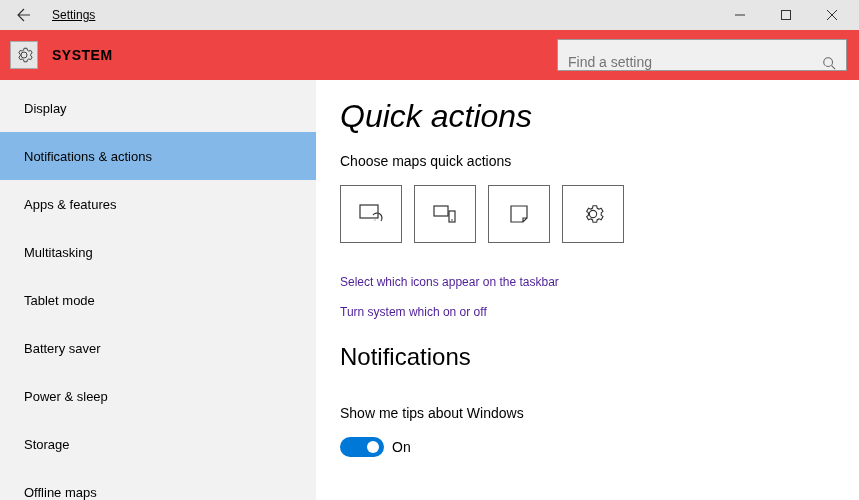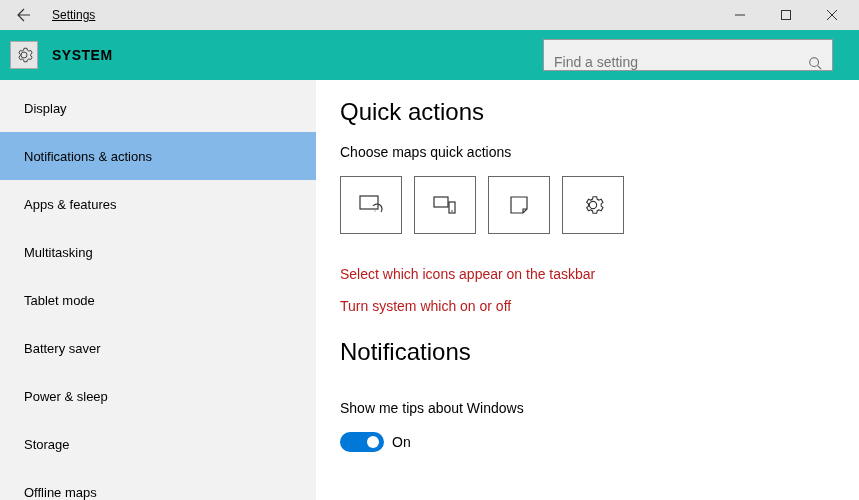--- a/index.html
+++ b/index.html
@@ -4,39 +4,39 @@
   <style>
     * { box-sizing: border-box; margin: 0; padding: 0; font-family: 'Segoe UI', Tahoma, sans-serif; }
     body { width: 859px; height: 500px; background: #fff; overflow: hidden; }
     
     .titlebar { height: 30px; background: #e6e6e6; display: flex; align-items: center; padding: 0 4px; }
     .back-btn { width: 40px; height: 30px; display: flex; align-items: center; justify-content: center; cursor: pointer; }
     .title-text { font-size: 12px; margin-left: 8px; flex: 1; text-decoration: underline; }
     .win-controls { display: flex; }
     .win-btn { width: 46px; height: 30px; display: flex; align-items: center; justify-content: center; cursor: pointer; }
     
-    .header { height: 50px; background: #14b8a6; display: flex; align-items: center; padding: 0 22px 0 8px; }
+    .header { height: 50px; background: #ef4444; display: flex; align-items: center; padding: 0 8px 0 8px; }
     .gear-box { width: 28px; height: 28px; border: 1px solid #aaa; display: flex; align-items: center; justify-content: center; margin-left: 2px; background: #e6e6e6; }
     .section-title { font-size: 14px; font-weight: 600; margin-left: 14px; letter-spacing: 0.5px; }
     .spacer { flex: 1; }
     .search-box { width: 290px; height: 32px; border: 1px solid #999; background: #f0f0f0; display: flex; align-items: flex-end; padding: 0 10px; margin-right: 4px; }
     .search-input { flex: 1; background: transparent; border: none; outline: none; font-size: 14px; color: #555; }
     .search-icon { color: #666; }
     
     .body { display: flex; height: 420px; }
     .sidebar { width: 316px; background: #f2f2f2; padding-top: 4px; }
     .sidebar-item { height: 48px; display: flex; align-items: center; padding-left: 24px; font-size: 13px; cursor: pointer; }
     .sidebar-item.active { background: #84b8e8; }
     
     .content { flex: 1; padding: 18px 0 0 24px; overflow: hidden; }
-    .h1 { font-size: 24px; font-weight: 300; margin-bottom: 18px; }
+    .h1 { font-size: 32px; font-weight: 300; margin-bottom: 18px; font-style: italic; }
     .sub { font-size: 14px; margin-bottom: 16px; }
     .tiles { display: flex; gap: 12px; margin-bottom: 32px; }
     .tile { width: 62px; height: 58px; border: 1px solid #666; display: flex; align-items: center; justify-content: center; cursor: pointer; }
-    .link { color: #b91c1c; font-size: 14px; margin-bottom: 16px; cursor: pointer; display: block; }
+    .link { color: #4c1d95; font-size: 12px; margin-bottom: 16px; cursor: pointer; display: block; }
     .h2 { font-size: 24px; font-weight: 300; margin-top: 24px; margin-bottom: 34px; }
     .toggle-row { display: flex; align-items: center; gap: 8px; }
     .toggle { width: 44px; height: 20px; background: #0078d7; border-radius: 10px; position: relative; cursor: pointer; }
     .toggle-knob { width: 12px; height: 12px; background: #fff; border-radius: 50%; position: absolute; top: 4px; right: 5px; }
     .toggle-label { font-size: 14px; }
     
     svg { display: block; }
   </style>
 </head>
 <body>

